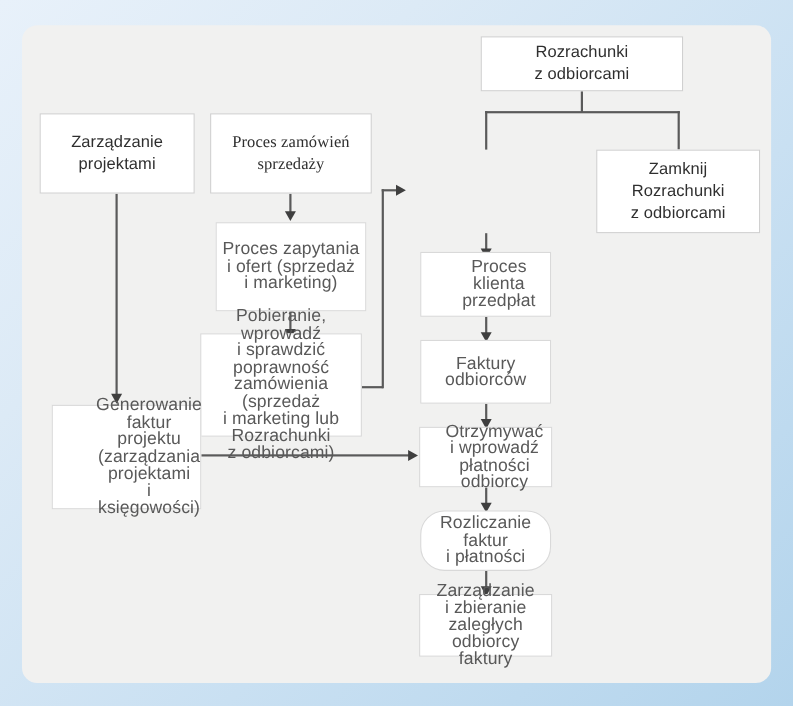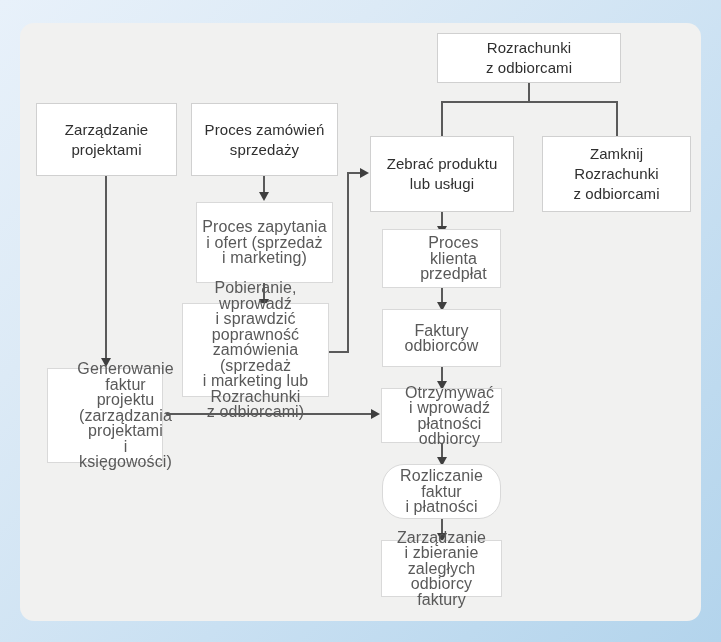--- a/index.html
+++ b/index.html
@@ -122,29 +122,25 @@
   <div class="node major" style="left:437px; top:33px; width:184px; height:50px;">
     <span class="txt">Rozrachunki
 z odbiorcami</span>
   </div>
 
   <div class="node major" style="left:36px; top:103px; width:141px; height:73px;">
     <span class="txt">Zarządzanie
 projektami</span>
   </div>
 
-  <div class="node major" style="left:191px; top:103px; width:147px; height:73px;">
+  <div class="node major" style="left:191px; top:103px; width:147px; height:73px;font-family:Liberation Serif, serif;">
     <span class="txt">Proces zamówień
 sprzedaży</span>
   </div>
 
-  <div class="node major" style="left:370px; top:136px; width:144px; height:76px;">
-    <span class="txt">Zebrać produktu
-lub usługi</span>
-  </div>
 
   <div class="node major" style="left:542px; top:136px; width:149px; height:76px;">
     <span class="txt">Zamknij
 Rozrachunki
 z odbiorcami</span>
   </div>
 
   <div class="node" style="left:196px; top:202px; width:137px; height:81px;">
     <span class="txt">Proces zapytania
 i ofert (sprzedaż
@@ -153,21 +149,21 @@
 
   <div class="node" style="left:182px; top:303px; width:147px; height:94px;">
     <span class="txt">Pobieranie, wprowadź
 i sprawdzić poprawność
 zamówienia (sprzedaż
 i marketing lub
 Rozrachunki
 z odbiorcami)</span>
   </div>
 
-  <div class="node" style="left:47px; top:368px; width:116px; height:95px;padding-left:41px;">
+  <div class="node" style="left:47px; top:368px; width:136px; height:95px;padding-left:41px;">
     <span class="txt">Generowanie
 faktur projektu
 (zarządzania
 projektami
 i księgowości)</span>
   </div>
 
   <div class="node" style="left:382px; top:229px; width:119px; height:59px;padding-left:24px;">
     <span class="txt">Proces klienta
 przedpłat</span>

